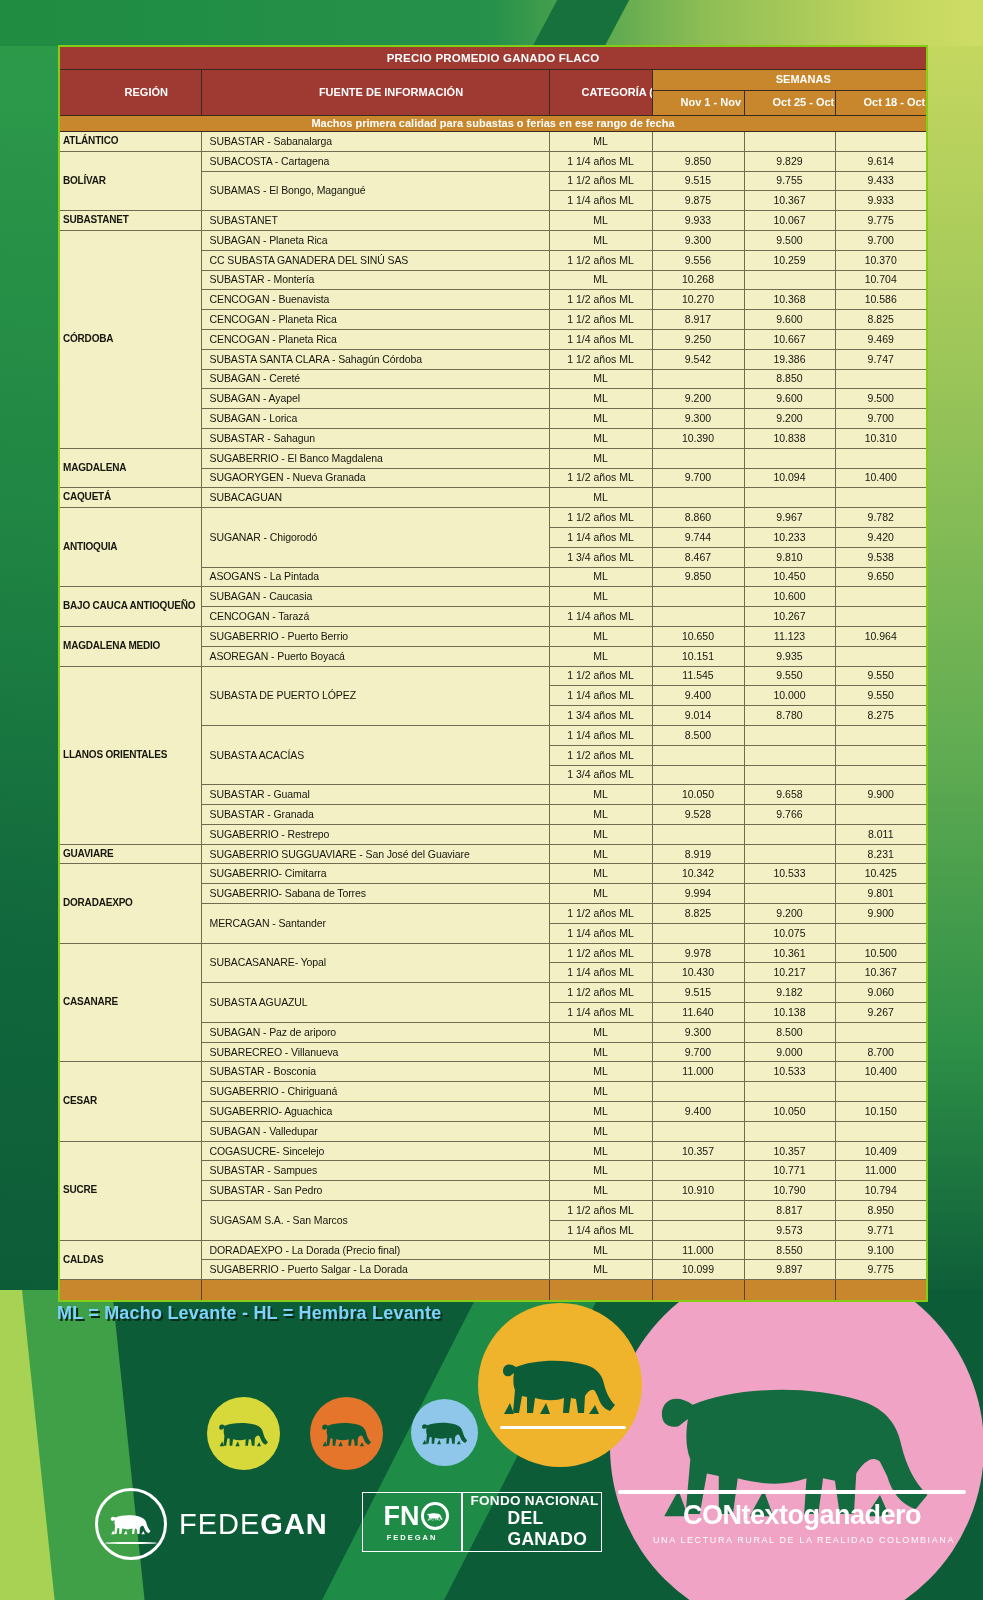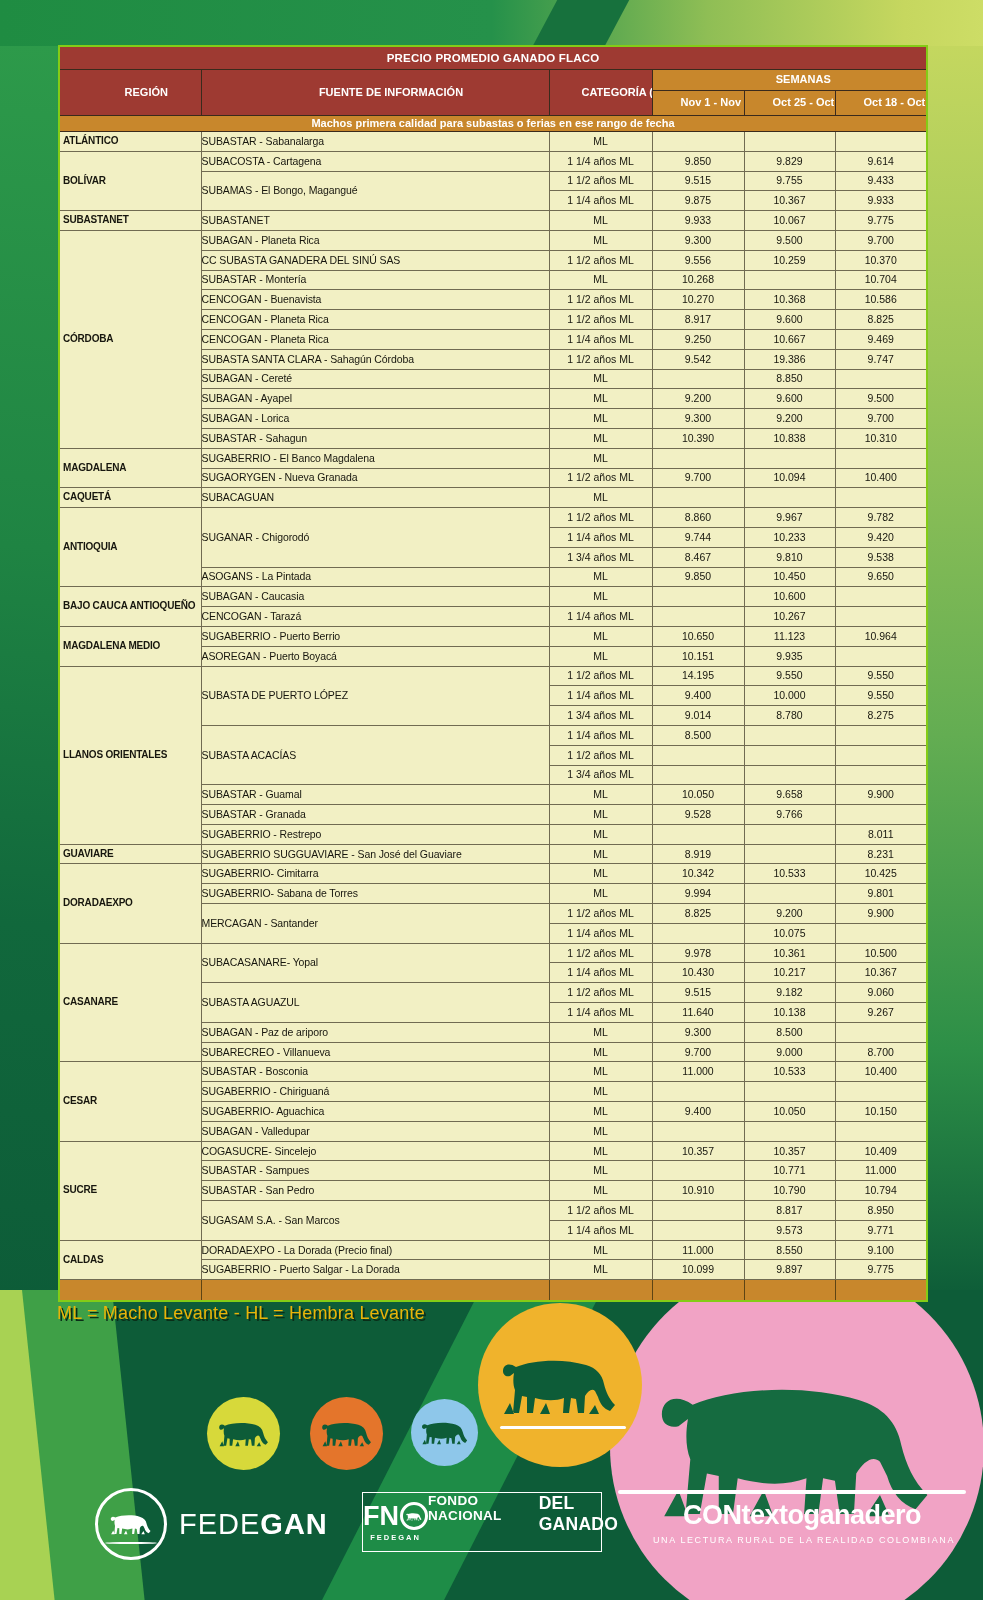--- a/index.html
+++ b/index.html
@@ -27,29 +27,29 @@
   th,td{border:1px solid #716b52;padding:0;line-height:1.05;overflow:hidden;white-space:nowrap;}
   thead th{border-color:#3a2a1c;color:#fff;text-align:center;}
   .title-row th{height:22px;background:#9e3a32;font-size:11.5px;font-weight:bold;letter-spacing:.2px;}
   .hdr-red{background:#9e3a32;font-size:11px;font-weight:bold;padding-left:32px;}
   .hdr-gold{background:#c8872c;font-size:11px;font-weight:bold;height:20px;padding-left:28px;}
   .weeks th{height:24px;}
   .sub-row th{height:15px;background:#c8872c;font-size:11px;font-weight:bold;}
   tbody tr{height:19.8px;}
   tbody td{background:#f2f0c4;font-size:10.5px;color:#17160e;}
   td.region{font-weight:bold;font-size:10px;text-align:left;padding-left:3px;letter-spacing:-.2px;}
-  td.source{text-align:left;padding-left:0;letter-spacing:-.1px;}
+  td.source{text-align:left;padding-left:8px;letter-spacing:-.1px;}
   td.cat,td.val{text-align:center;}
   tr.rstart td{border-top:1.5px solid #26231a;}
   tr.footer-row{height:21px;}
   tr.footer-row td{background:#c8872c;border-color:#5d4414;}
 
   
-  .legend{position:absolute;left:57px;top:1303px;z-index:6;color:#eab308;
-    font-size:18px;font-weight:normal;text-shadow:2px 2px 0 #0a2d18;letter-spacing:.2px;}
+  .legend{position:absolute;left:57px;top:1303px;z-index:6;color:#7dd3fc;
+    font-size:18px;font-weight:bold;text-shadow:2px 2px 0 #0a2d18;letter-spacing:.2px;}
 
   
   .circle{position:absolute;border-radius:50%;display:flex;align-items:center;justify-content:center;z-index:2;}
   .cow{display:block;fill:currentColor;}
   .c-lime{left:207px;top:1397px;width:73px;height:73px;background:#d7d93a;color:#0d5c38;}
   .c-orange{left:310px;top:1397px;width:73px;height:73px;background:#e4752b;color:#0d5c38;}
   .c-blue{left:411px;top:1399px;width:67px;height:67px;background:#8ec7ea;color:#0d5c38;}
   .c-gold{left:478px;top:1303px;width:164px;height:164px;background:#f0b32c;color:#0d5c38;}
   .c-pink{left:610px;top:1260px;width:374px;height:374px;background:#f1a3c5;color:#156b40;}
   .gline{position:absolute;background:#fff;border-radius:2px;z-index:3;}
@@ -60,26 +60,26 @@
   .fedegan{position:absolute;left:95px;top:1488px;display:flex;align-items:center;gap:12px;z-index:6;color:#fff;}
   .fedegan .ring{width:66px;height:66px;border:3px solid #fff;border-radius:50%;position:relative;
     display:flex;align-items:center;justify-content:center;}
   .fedegan .ring .base{position:absolute;left:7px;right:7px;bottom:13px;height:2px;background:#fff;border-radius:50%;}
   .fedegan .word{font-size:29px;letter-spacing:1px;}
   .fedegan .word .light{font-weight:400;}
   .fedegan .word .bold{font-weight:bold;}
   .fng{position:absolute;left:362px;top:1492px;width:238px;height:58px;border:1.5px solid #fff;
     display:flex;align-items:stretch;z-index:6;color:#fff;}
   .fng .left{width:98px;display:flex;flex-direction:column;align-items:center;justify-content:center;}
-  .fng .acro{display:flex;align-items:center;font-size:27px;font-weight:bold;line-height:1;}
+  .fng .acro{display:flex;align-items:center;font-size:27px;font-weight:bold;line-height:1;margin-left:8px;}
   .fng .gring{width:22px;height:22px;border:3px solid #fff;border-radius:50%;margin-left:1px;
     display:flex;align-items:center;justify-content:center;}
   .fng .subname{font-size:7.5px;font-weight:bold;letter-spacing:2px;margin-top:3px;}
   .fng .divider{width:1.5px;background:#fff;}
-  .fng .right{flex:1;display:flex;flex-direction:row;justify-content:flex-start;}
+  .fng .right{flex:1;display:flex;flex-direction:column;justify-content:flex-start;padding-left:8px;}
   .fng .l1{font-size:13.5px;font-weight:bold;letter-spacing:.3px;}
   .fng .l2{font-size:17.5px;font-weight:bold;letter-spacing:.3px;margin-left:37px;}
   .contexto{position:absolute;left:653px;top:1500px;z-index:6;color:#fff;}
   .contexto .brand{font-size:27px;font-weight:bold;letter-spacing:-.5px;margin-left:30px;}
   .contexto .tagline{font-size:9px;letter-spacing:1.6px;margin-top:4px;}
 </style>
 </head>
 <body>
 
 <svg width="0" height="0" style="position:absolute">
@@ -348,21 +348,21 @@
           <td class="source" rowspan="1">ASOREGAN - Puerto Boyacá</td>
           <td class="cat">ML</td>
           <td class="val">10.151</td>
           <td class="val">9.935</td>
           <td class="val"></td>
         </tr>
         <tr class="rstart">
           <td class="region" rowspan="9">LLANOS ORIENTALES</td>
           <td class="source" rowspan="3">SUBASTA DE PUERTO LÓPEZ</td>
           <td class="cat">1 1/2 años ML</td>
-          <td class="val">14.195</td>
+          <td class="val">11.545</td>
           <td class="val">9.550</td>
           <td class="val">9.550</td>
         </tr>
         <tr>
           <td class="cat">1 1/4 años ML</td>
           <td class="val">9.400</td>
           <td class="val">10.000</td>
           <td class="val">9.550</td>
         </tr>
         <tr>

